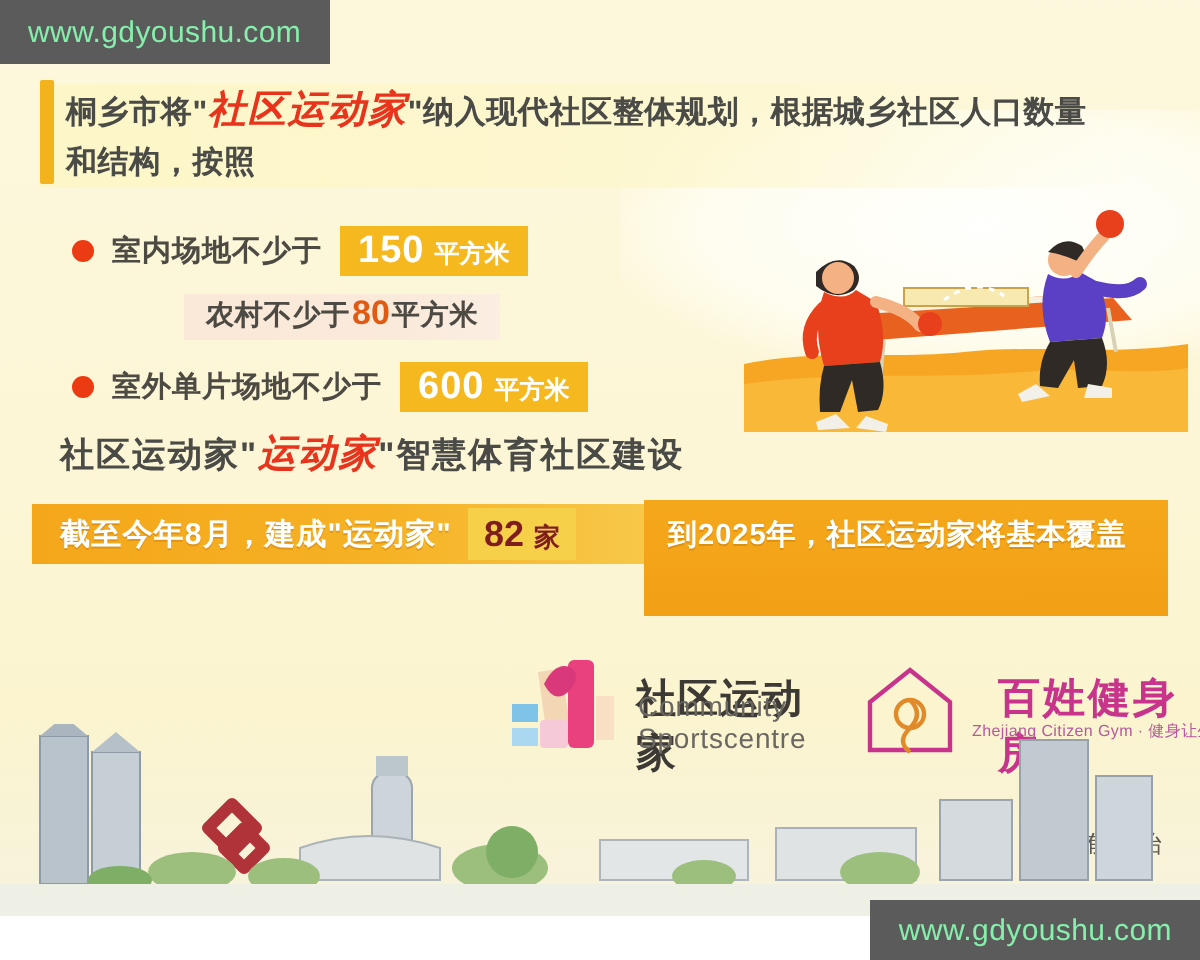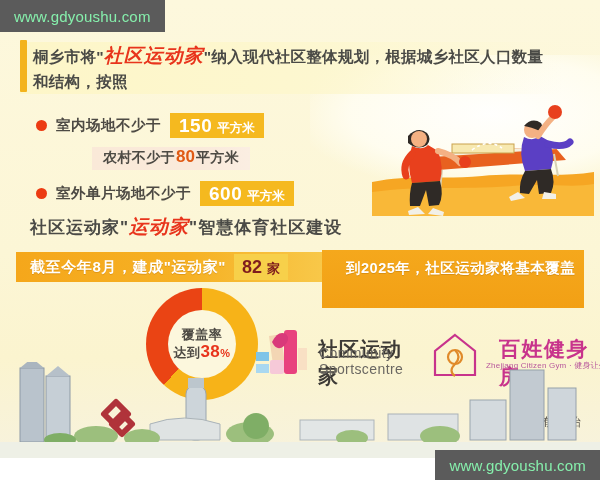--- a/index.html
+++ b/index.html
@@ -85,21 +85,21 @@
     margin-left:8px;background:#f7d04a;color:#7f1d1d;height:26px;
     display:flex;align-items:baseline;padding:0 8px;
   }
   .banner .chip2 .num{font-size:18px;font-weight:bold;line-height:26px;}
   .banner .chip2 .unit{font-size:13px;font-weight:bold;margin-left:5px;}
 
   
   .rightbox{
     position:absolute;left:322px;top:250px;width:262px;height:58px;
     background:linear-gradient(180deg,#f5a81c,#f2a015);
-    padding:7px 24px;box-sizing:border-box;
+    padding:7px 12px;box-sizing:border-box;
   }
   .rightbox .l{
     font-size:14.5px;font-weight:bold;color:#ffffff;line-height:22px;letter-spacing:.5px;
     text-shadow:0 1px 0 rgba(170,105,0,.35);white-space:nowrap;
   }
 
   
   .donutwrap{position:absolute;left:146px;top:288px;width:112px;height:112px;}
   .donut{position:absolute;inset:0;border-radius:50%;}
   .donut-hole{
@@ -213,27 +213,20 @@
       <span class="chip2">
         <span class="num">82</span>
         <span class="unit">家</span>
       </span>
     </div>
 
     <div class="rightbox">
       <div class="l">到2025年，社区运动家将基本覆盖</div>
     </div>
 
-    <div class="donutwrap">
-      <div class="donut" id="donut-ring" style="background: conic-gradient(rgb(247, 179, 24) 0deg, rgb(247, 179, 24) 223.2deg, rgb(234, 68, 20) 223.2deg, rgb(234, 68, 20) 360deg);"></div>
-      <div class="donut-hole">
-        <div class="l1">覆盖率</div>
-        <div class="l2"><span>达到</span><b>38</b><i>%</i></div>
-      </div>
-    </div>
 
     <div class="logo1">
       <svg width="58" height="50" viewBox="0 0 58 50">
         <rect x="0" y="22" width="13" height="9" fill="#7fc4e8"></rect>
         <rect x="0" y="34" width="13" height="9" fill="#a9d8f0"></rect>
         <rect x="15" y="5" width="12" height="30" fill="#f3d6b4" transform="rotate(-8 21 20)"></rect>
         <rect x="28" y="0" width="13" height="44" rx="3" fill="#e8417e"></rect>
         <path d="M16 12 q6 -12 14 -8 q5 5 -2 12 q-7 6 -12 -4 Z" fill="#d9397a"></path>
         <rect x="14" y="30" width="14" height="14" rx="2" fill="#f6c9d8"></rect>
         <rect x="42" y="18" width="9" height="22" fill="#f9e0c4"></rect>

